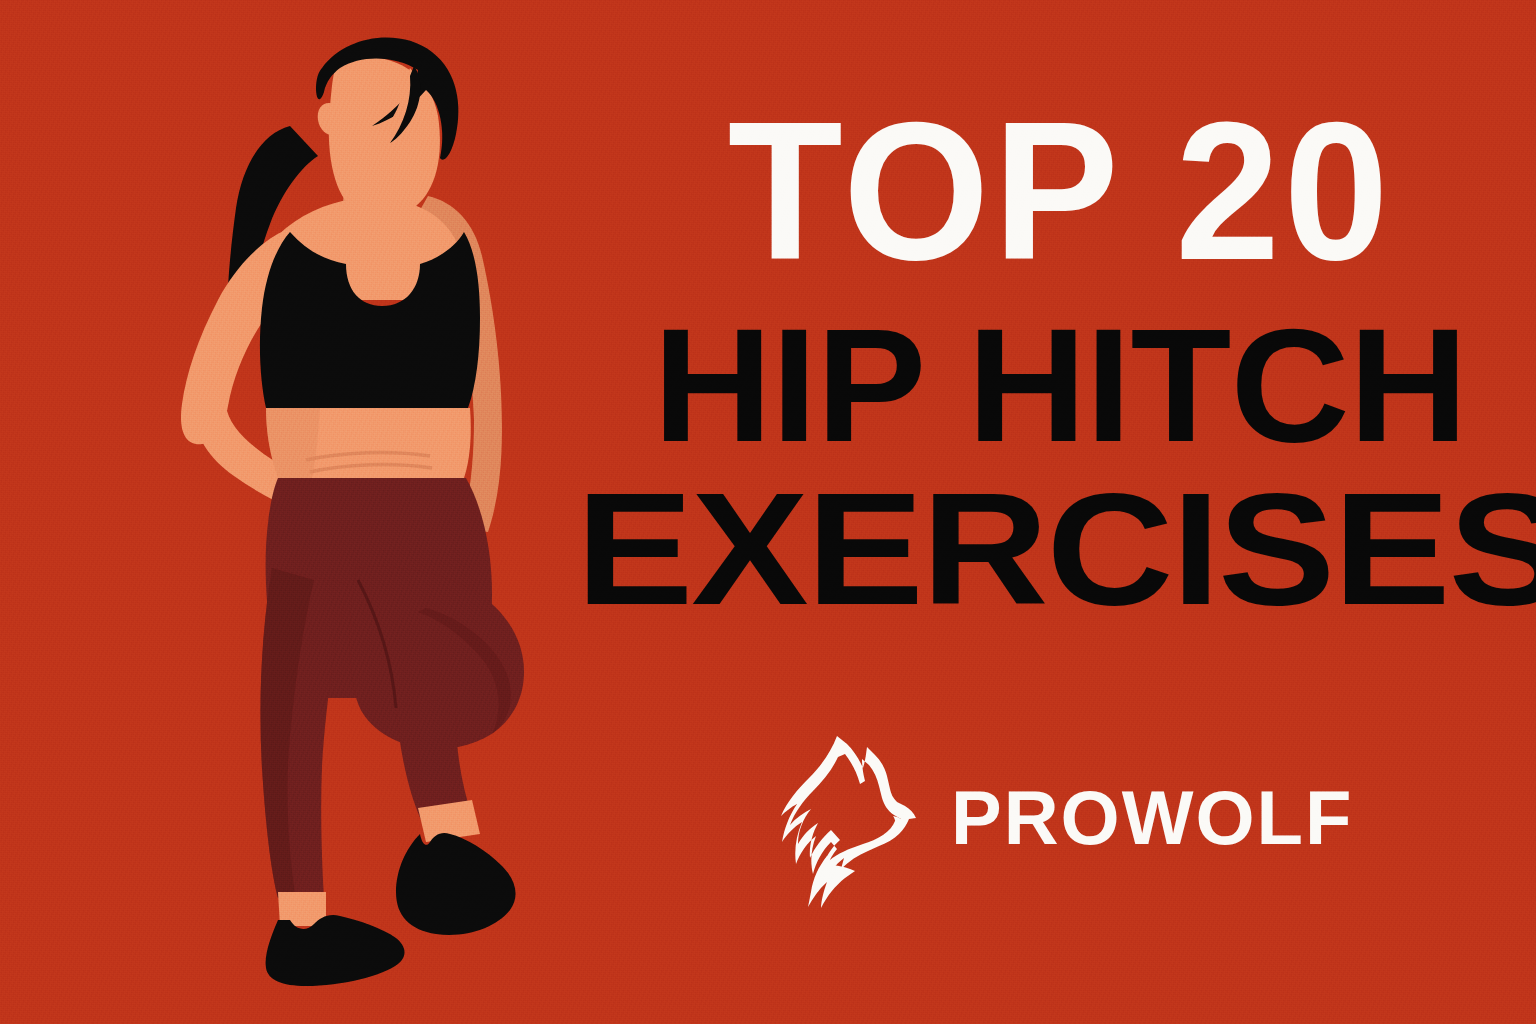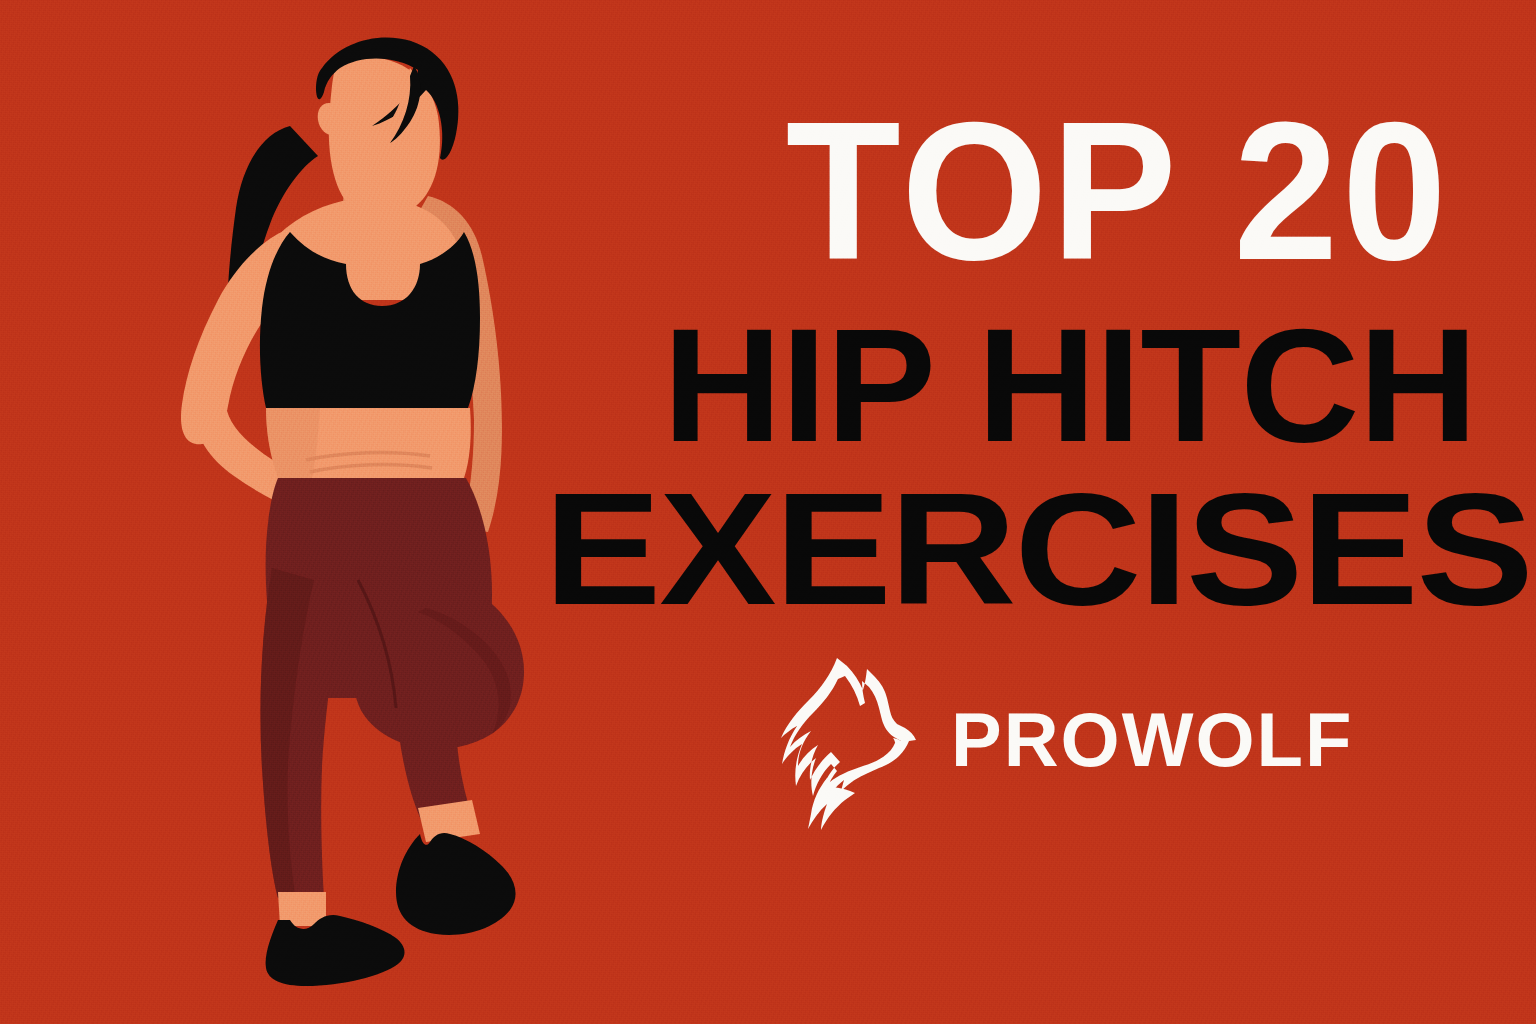--- a/index.html
+++ b/index.html
@@ -36,25 +36,25 @@
     top: 8px;
     width: 500px;
     height: 990px;
     z-index: 5;
   }
   #illustration svg { display: block; width: 100%; height: 100%; }
 
   
   #headline {
     position: absolute;
-    left: 588px;
+    left: 620px;
     top: 96px;
     width: 880px;
     z-index: 20;
-    text-align: right;
+    text-align: center;
   }
   .line {
     display: block;
     white-space: nowrap;
     font-weight: 700;
     line-height: .98;
     letter-spacing: -.5px;
   }
   #line-top20 {
     color: #FBFAF7;
@@ -74,21 +74,21 @@
     color: #080808;
     font-size: 160px;
     letter-spacing: -2px;
     transform: scaleX(1.10);
   }
 
   
   #logo {
     position: absolute;
     left: 775px;
-    top: 650px;
+    top: 728px;
     display: flex;
     align-items: center;
     gap: 26px;
     z-index: 20;
   }
   #wolf-mark { width: 150px; height: 180px; display: block; }
   #wordmark {
     color: #FBFAF7;
     font-size: 76px;
     font-weight: 700;

